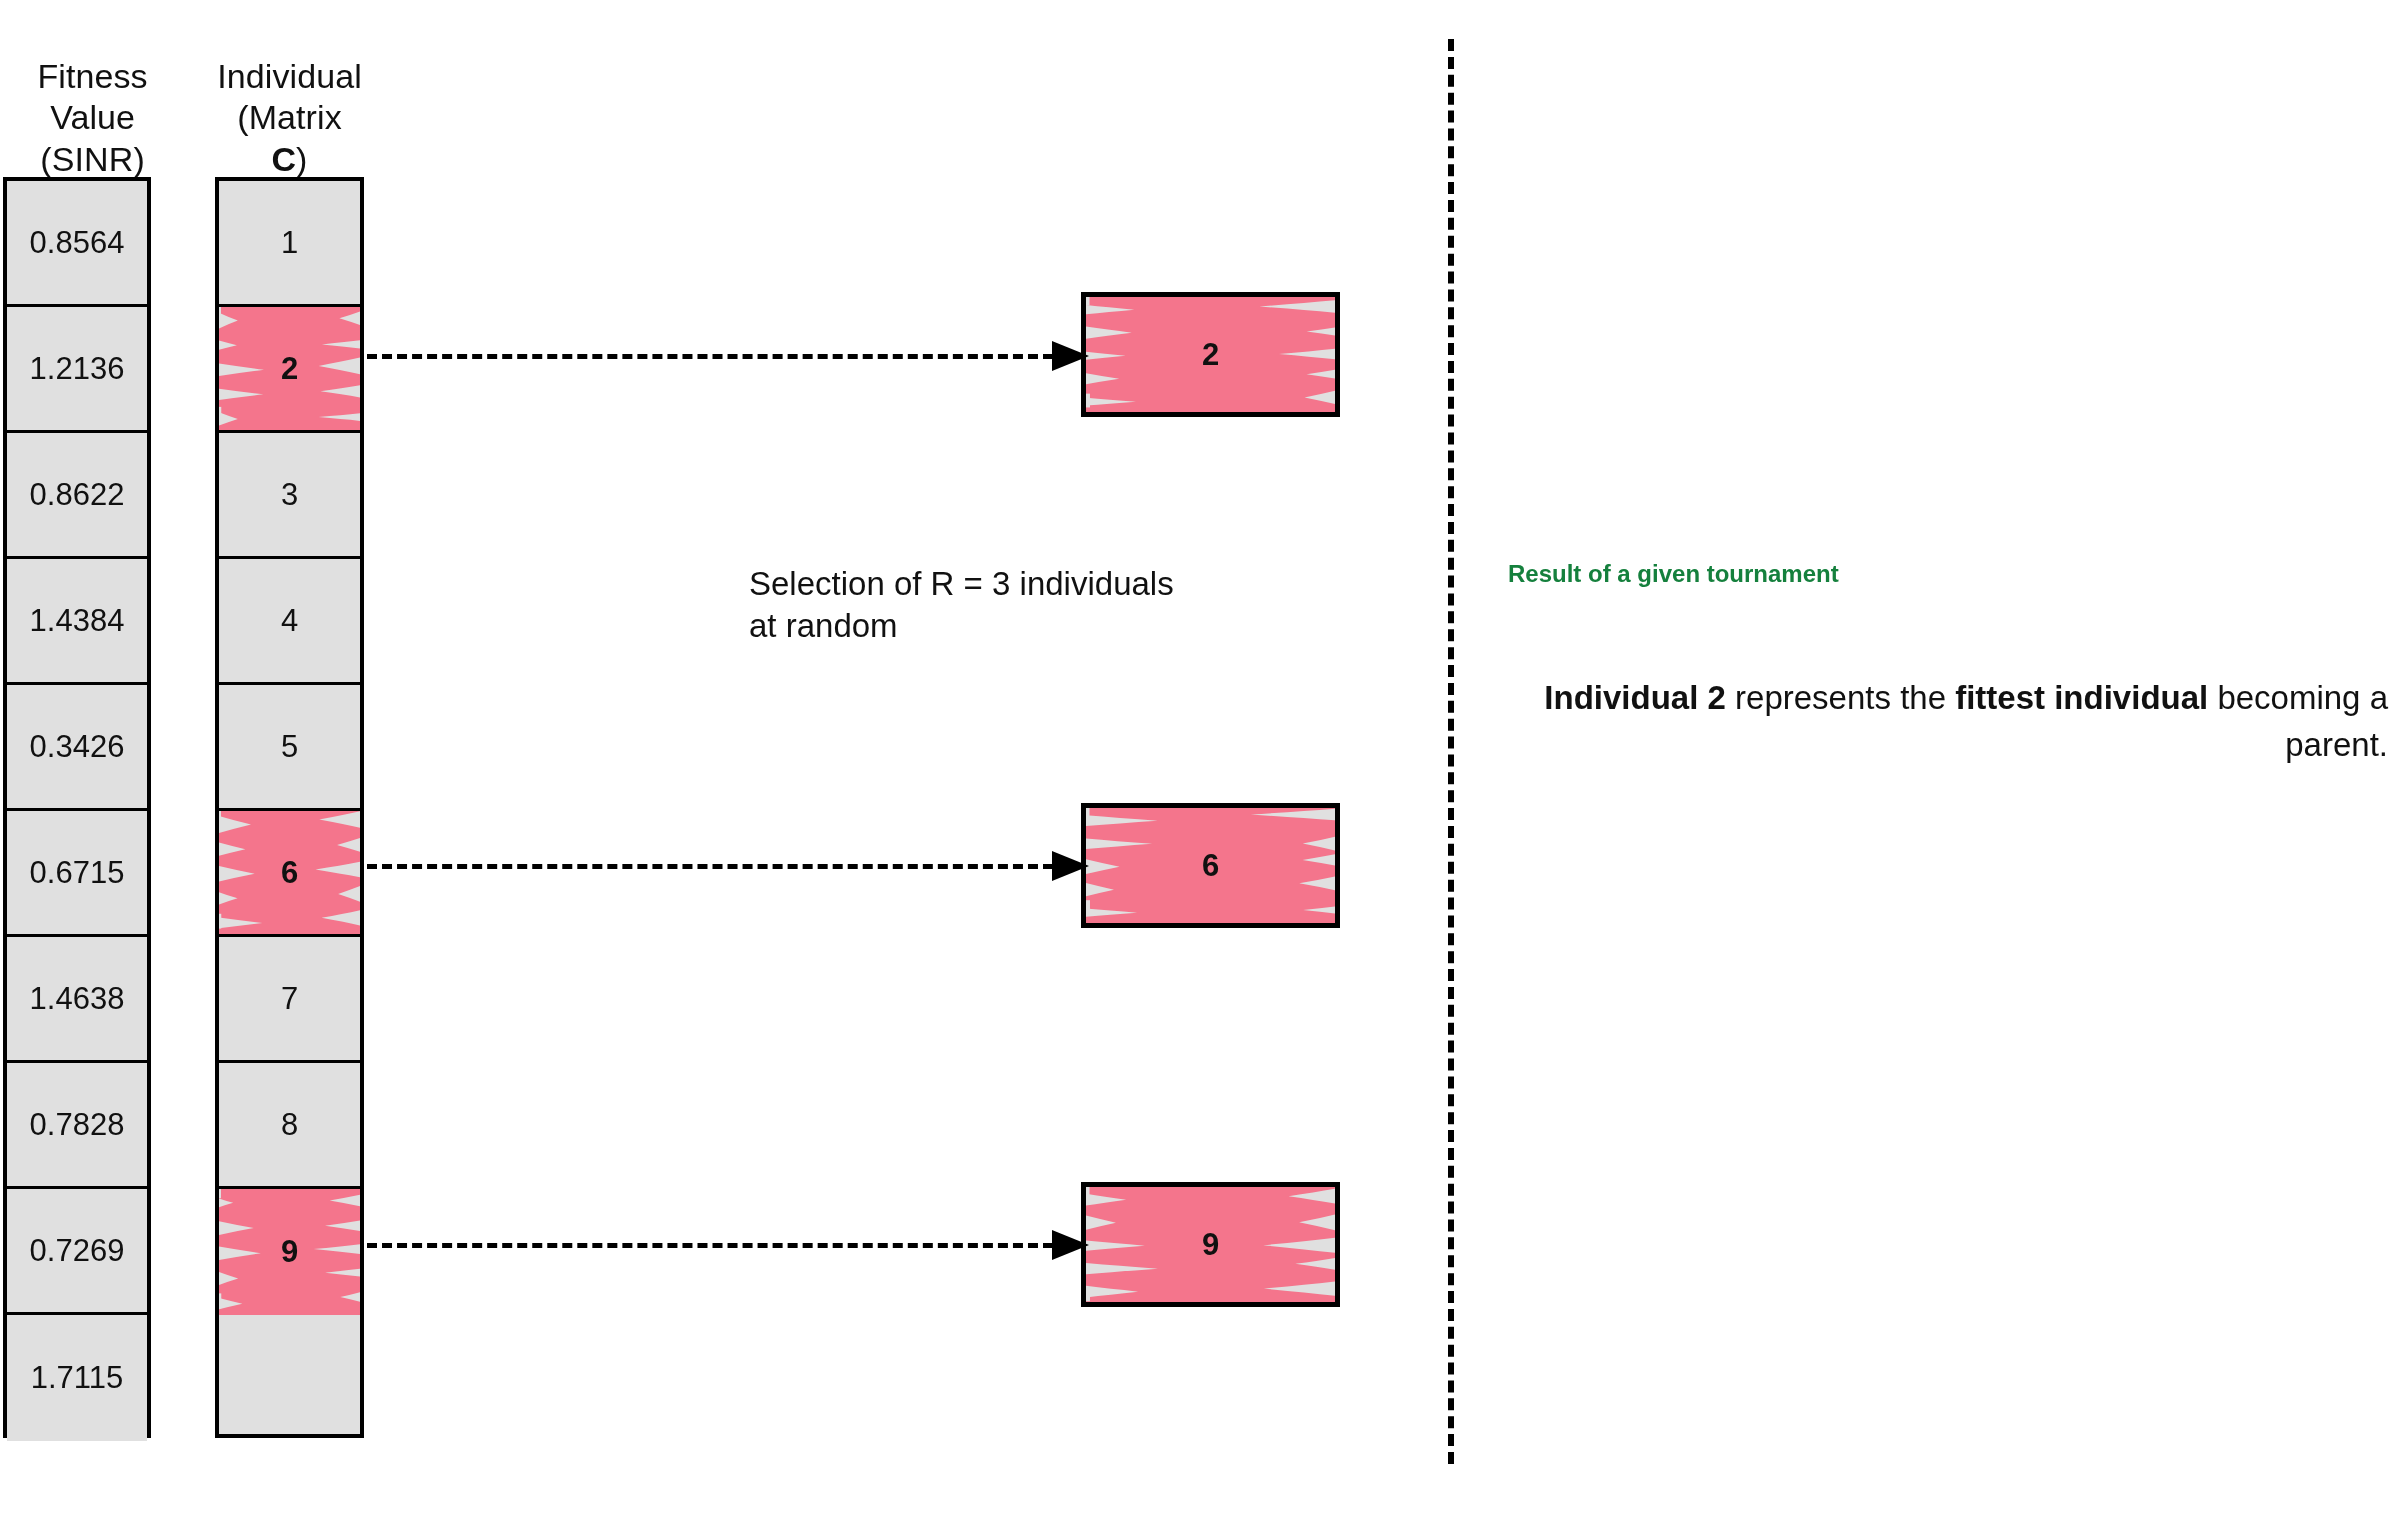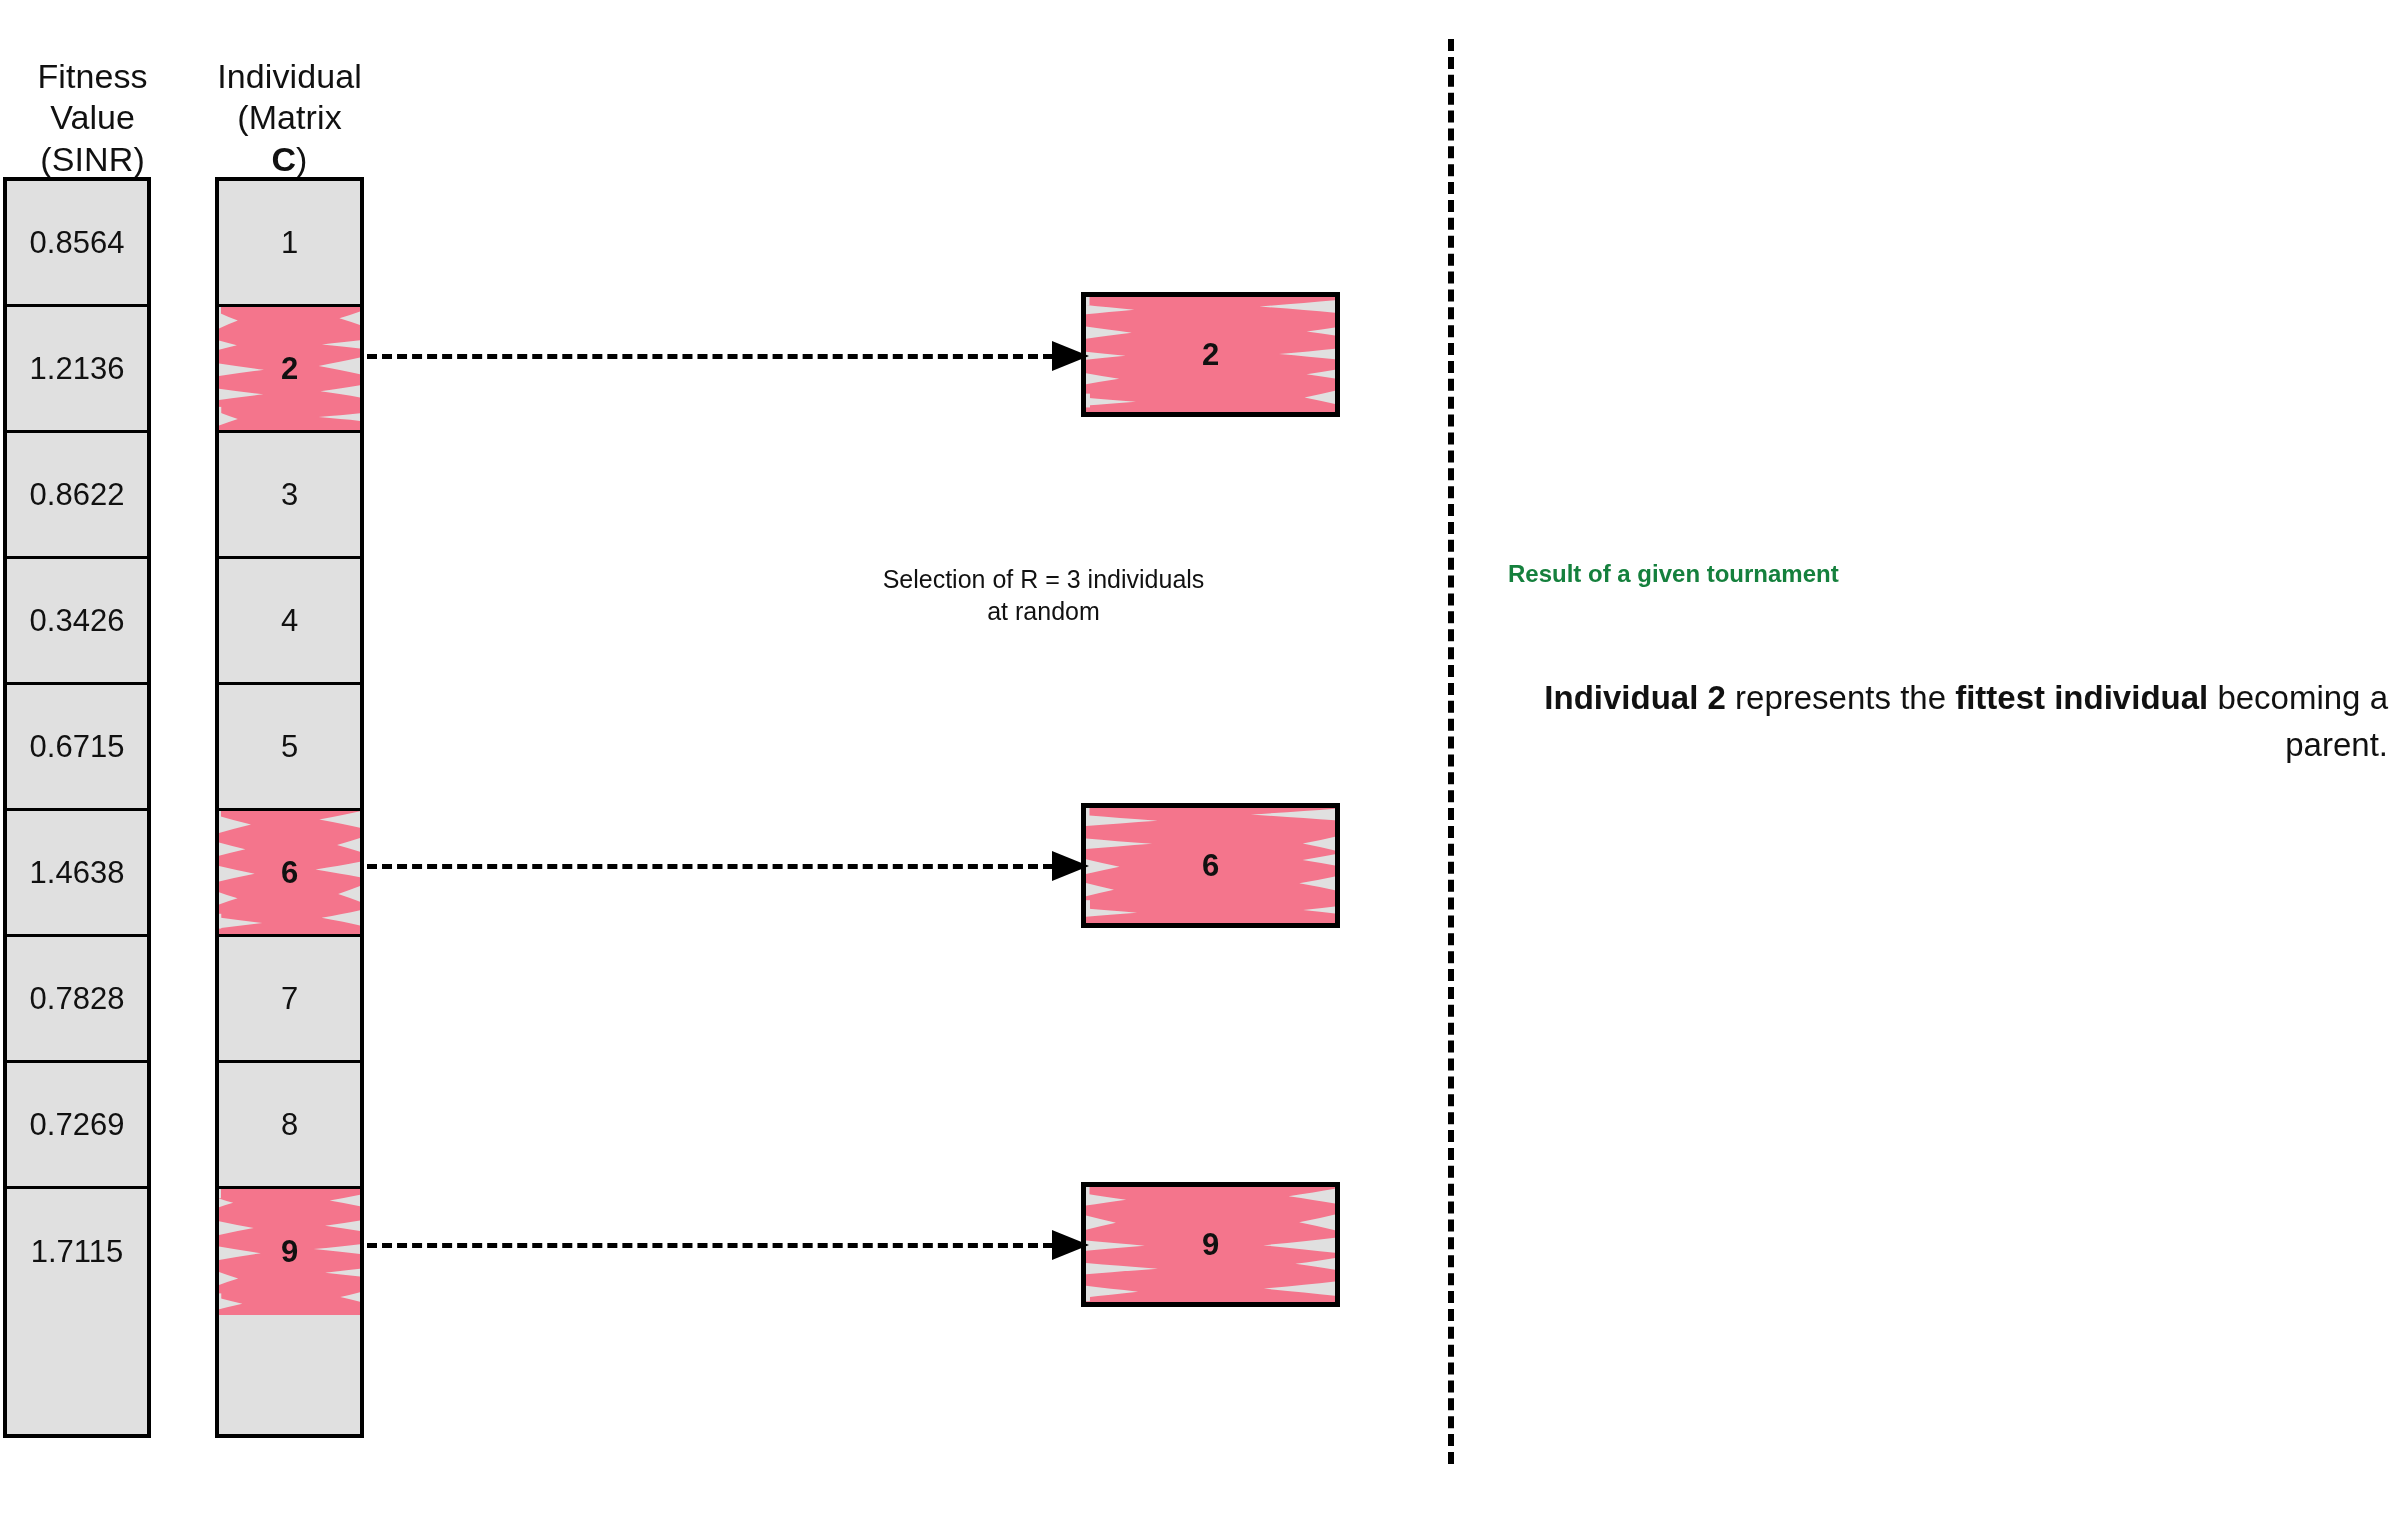--- a/index.html
+++ b/index.html
@@ -47,21 +47,21 @@
                border-top:5.2px dashed #000;}
   .arrow .head{position:absolute;right:0;top:0;width:0;height:0;
                border-top:15px solid transparent;border-bottom:15px solid transparent;
                border-left:37px solid #000;}
   #arr-2{left:367px;top:341px;width:722px;}
   #arr-6{left:367px;top:851px;width:722px;}
   #arr-9{left:367px;top:1230px;width:722px;}
 
   
   #caption-selection{position:absolute;left:749px;top:563px;width:589px;
-                     font-size:25px;line-height:1.28;color:#111;text-align:center;
+                     font-size:33px;line-height:1.28;color:#111;text-align:left;
                      white-space:pre-line;}
 
   
   #divider{position:absolute;left:1448px;top:39px;width:0;height:1425px;
            border-left:6.7px dashed #000;}
 
   
   #result-title{position:absolute;left:1508px;top:559px;width:857px;
                 font-size:24px;font-weight:700;color:#15803d;line-height:1.25;}
   #result-body{position:absolute;left:1508px;top:675px;width:880px;
@@ -81,20 +81,23 @@
 
   <div class="table" id="tbl-fitness">
     <div class="cell">
         <span class="txt">0.8564</span>
       </div>
     <div class="cell">
         <span class="txt">1.2136</span>
       </div>
     <div class="cell">
         <span class="txt">0.8622</span>
+      </div>
+    <div class="cell">
+        <span class="txt">1.4384</span>
       </div>
     <div class="cell">
         <span class="txt">0.3426</span>
       </div>
     <div class="cell">
         <span class="txt">0.6715</span>
       </div>
     <div class="cell">
         <span class="txt">1.4638</span>
       </div>

